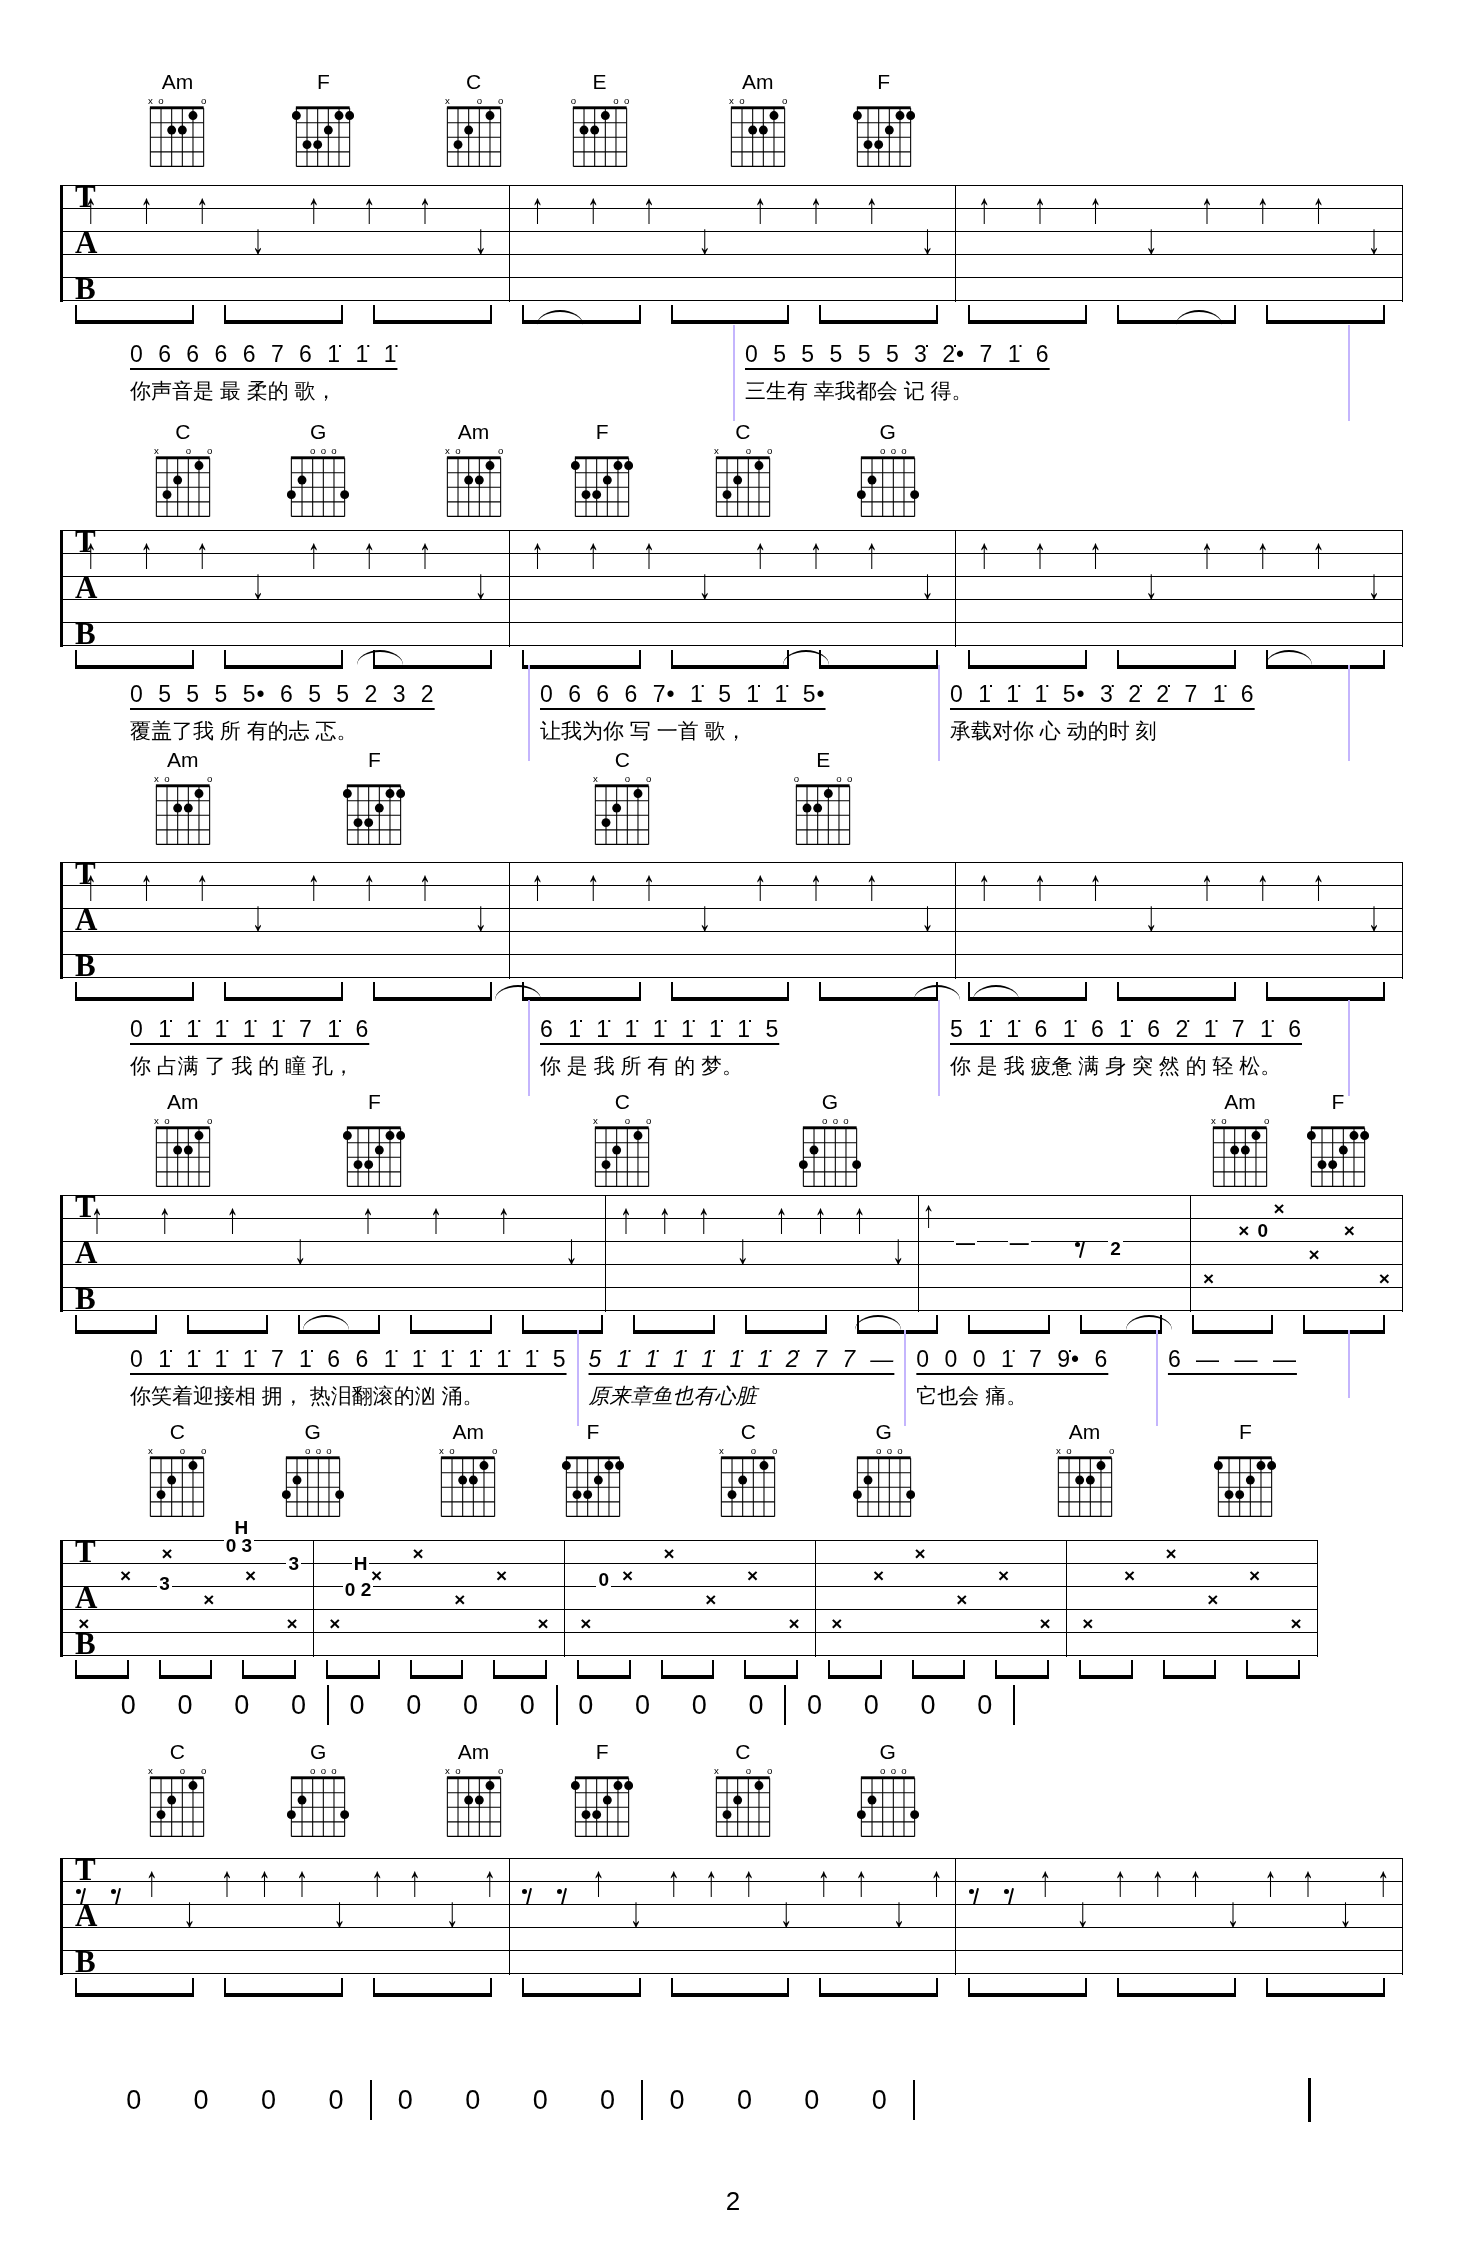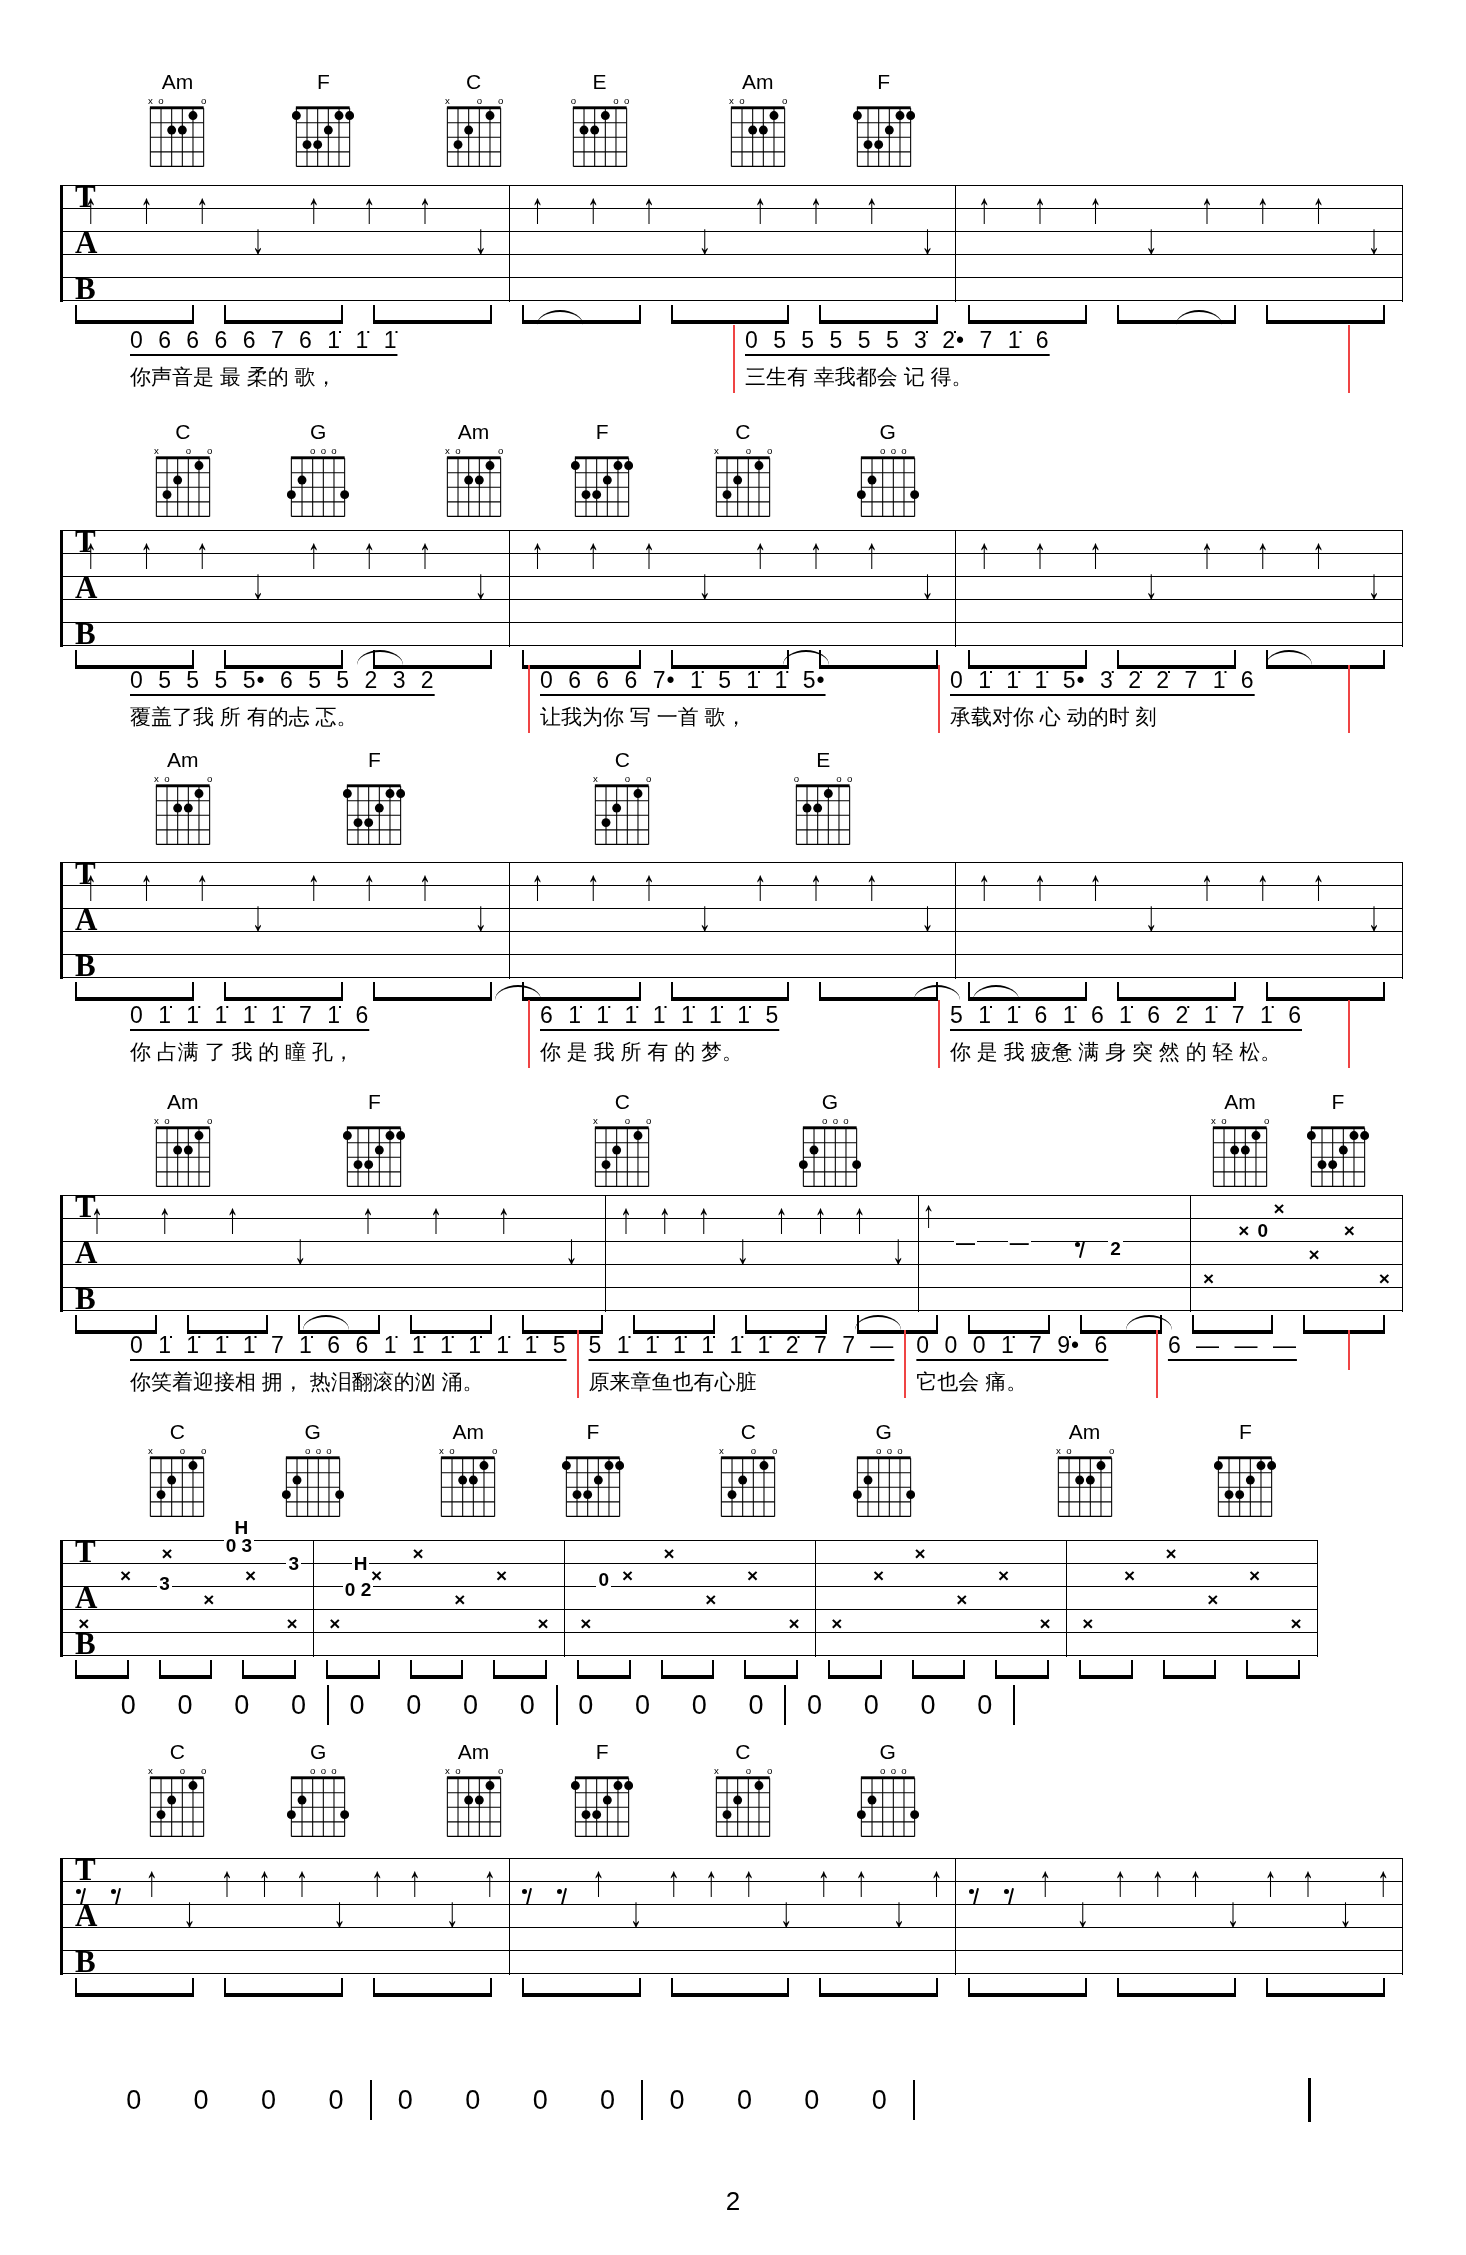--- a/index.html
+++ b/index.html
@@ -35,21 +35,21 @@
   .rest8{display:inline-block;width:10px;height:18px;position:relative;top:30px}
   .rest8.abs{position:absolute}
   .rest8::before{content:"";position:absolute;left:0;top:1px;width:5px;height:5px;border-radius:50%;background:#000}
   .rest8::after{content:"";position:absolute;left:6px;top:0;width:2px;height:17px;background:#000;transform:rotate(14deg)}
   
   .beams{position:absolute;display:flex}
   .beam-group{flex:1;height:15px;margin:0 15px;border-left:2.5px solid #000;
     border-right:2.5px solid #000;border-bottom:4.5px solid #000}
   
   .melody-row{position:absolute;display:flex;align-items:flex-start}
-  .measure-cell{position:relative;border-right:2px solid #ef4444;padding:2px 10px;box-sizing:border-box;
+  .measure-cell{position:relative;border-right:2px solid #c4b5fd;padding:16px 10px;box-sizing:border-box;
     display:flex;flex-direction:column;justify-content:flex-start}
   .mel{font-size:23px;letter-spacing:1px;word-spacing:7px;white-space:nowrap;
     text-decoration:underline;text-underline-offset:6px;text-decoration-thickness:1.5px}
   .lyr{font-size:21px;margin-top:9px;white-space:nowrap}
   .tie{position:absolute;top:-15px;width:46px;height:13px;border-top:2.5px solid #000;
     border-radius:50% 50% 0 0/100% 100% 0 0}
   
   .bass-row{position:absolute;display:flex}
   .bass-measure{flex:1;border-right:2px solid #000;display:flex;justify-content:space-around;
     align-items:center;font-size:27px;line-height:1.2}
@@ -827,21 +827,21 @@
           <div class="beam-group"></div>
           <div class="beam-group"></div>
           <div class="beam-group"></div>
         </div>
         <div class="melody-row" style="top: 240px; left: 120px; width: 1230px;">
           <div class="measure-cell" style="flex: 4.8 1 0%;">
             <span class="tie" style="left: 40%;"></span>
             <div class="mel">0 1̇ 1̇ 1̇ 1̇ 7 1̇ 6 6 1̇ 1̇ 1̇ 1̇ 1̇ 1̇ 5</div>
             <div class="lyr">你笑着迎接相 拥， 热泪翻滚的汹 涌。</div>
           </div>
-          <div class="measure-cell" style="flex: 3.1 1 0%;">
+          <div class="measure-cell" style="flex: 3.1 1 0%; font-style: italic;">
             <span class="tie" style="left: 85%;"></span>
             <div class="mel">5 1̇ 1̇ 1̇ 1̇ 1̇ 1̇ 2̇ 7 7 —</div>
             <div class="lyr">原来章鱼也有心脏</div>
           </div>
           <div class="measure-cell" style="flex: 2.7 1 0%;">
             <span class="tie" style="left: 88%;"></span>
             <div class="mel">0 0 0 1̇ 7 9̇• 6</div>
             <div class="lyr">它也会 痛。</div>
           </div>
           <div class="measure-cell" style="flex: 2 1 0%;">

